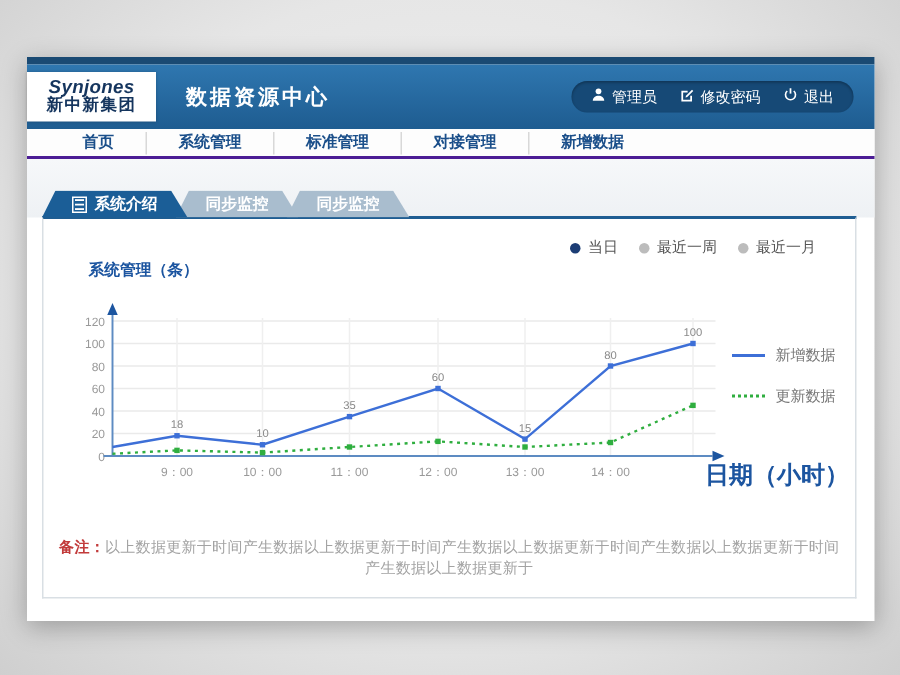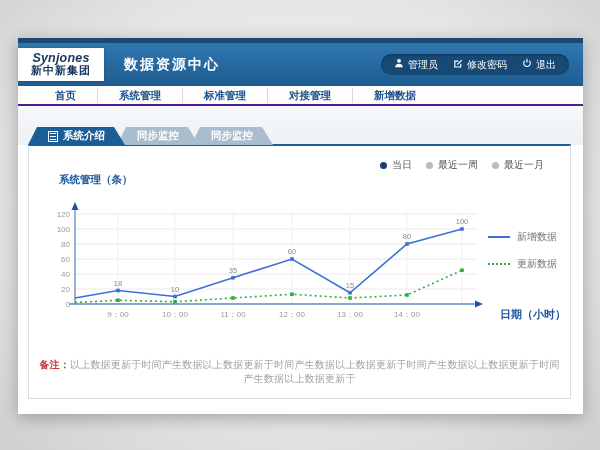--- a/index.html
+++ b/index.html
@@ -33,21 +33,21 @@
   .doc-icon{width:8px;height:9px;border:1px solid #fff;display:inline-block;
     background:repeating-linear-gradient(#1b5e97 0 1px,#1b5e97 1px 2px,#fff 2px 3px);background-size:6px 3px;background-position:1px 2px;background-repeat:repeat-y}
   .panel{position:absolute;left:10px;top:106px;width:543px;height:255px;background:#fff;
     border:1px solid #d9dfe4;border-top:2px solid #1f5d92;box-sizing:border-box}
   .filters{position:absolute;top:12px;right:26px;display:flex;gap:14px;align-items:center}
   .filter{display:flex;align-items:center;gap:5px;font-size:10px;color:#555;cursor:pointer}
   .dot{width:7px;height:7px;border-radius:50%;background:#bcbcbc}
   .filter.selected .dot{background:#1c3d75}
   .ylabel{position:absolute;left:30px;top:27px;font-size:10.5px;font-weight:bold;color:#1c55a0}
   #chart{position:absolute;left:16px;top:38px;width:450px;height:150px;overflow:visible}
-  .xtitle{position:absolute;right:4px;top:161px;font-size:11px;font-weight:bold;color:#1c55a0}
+  .xtitle{position:absolute;right:4px;top:161px;font-size:16px;font-weight:bold;color:#1c55a0}
   .legend{position:absolute;right:13px;top:84px}
   .lrow{display:flex;align-items:center;gap:7px;margin-bottom:13px;font-size:10px;color:#777;cursor:default}
   .lsample{width:22px;height:0;border-top:2px solid #3d6fd7}
   .lsample.dotted{border-top:2px dotted #2fae3f}
   .note{position:absolute;left:10px;right:10px;top:212px;text-align:center;font-size:10px;color:#a3a3a3;letter-spacing:.2px}
   .note .red{color:#c23b3b;font-weight:bold}
 </style>
 </head>
 <body>
 

